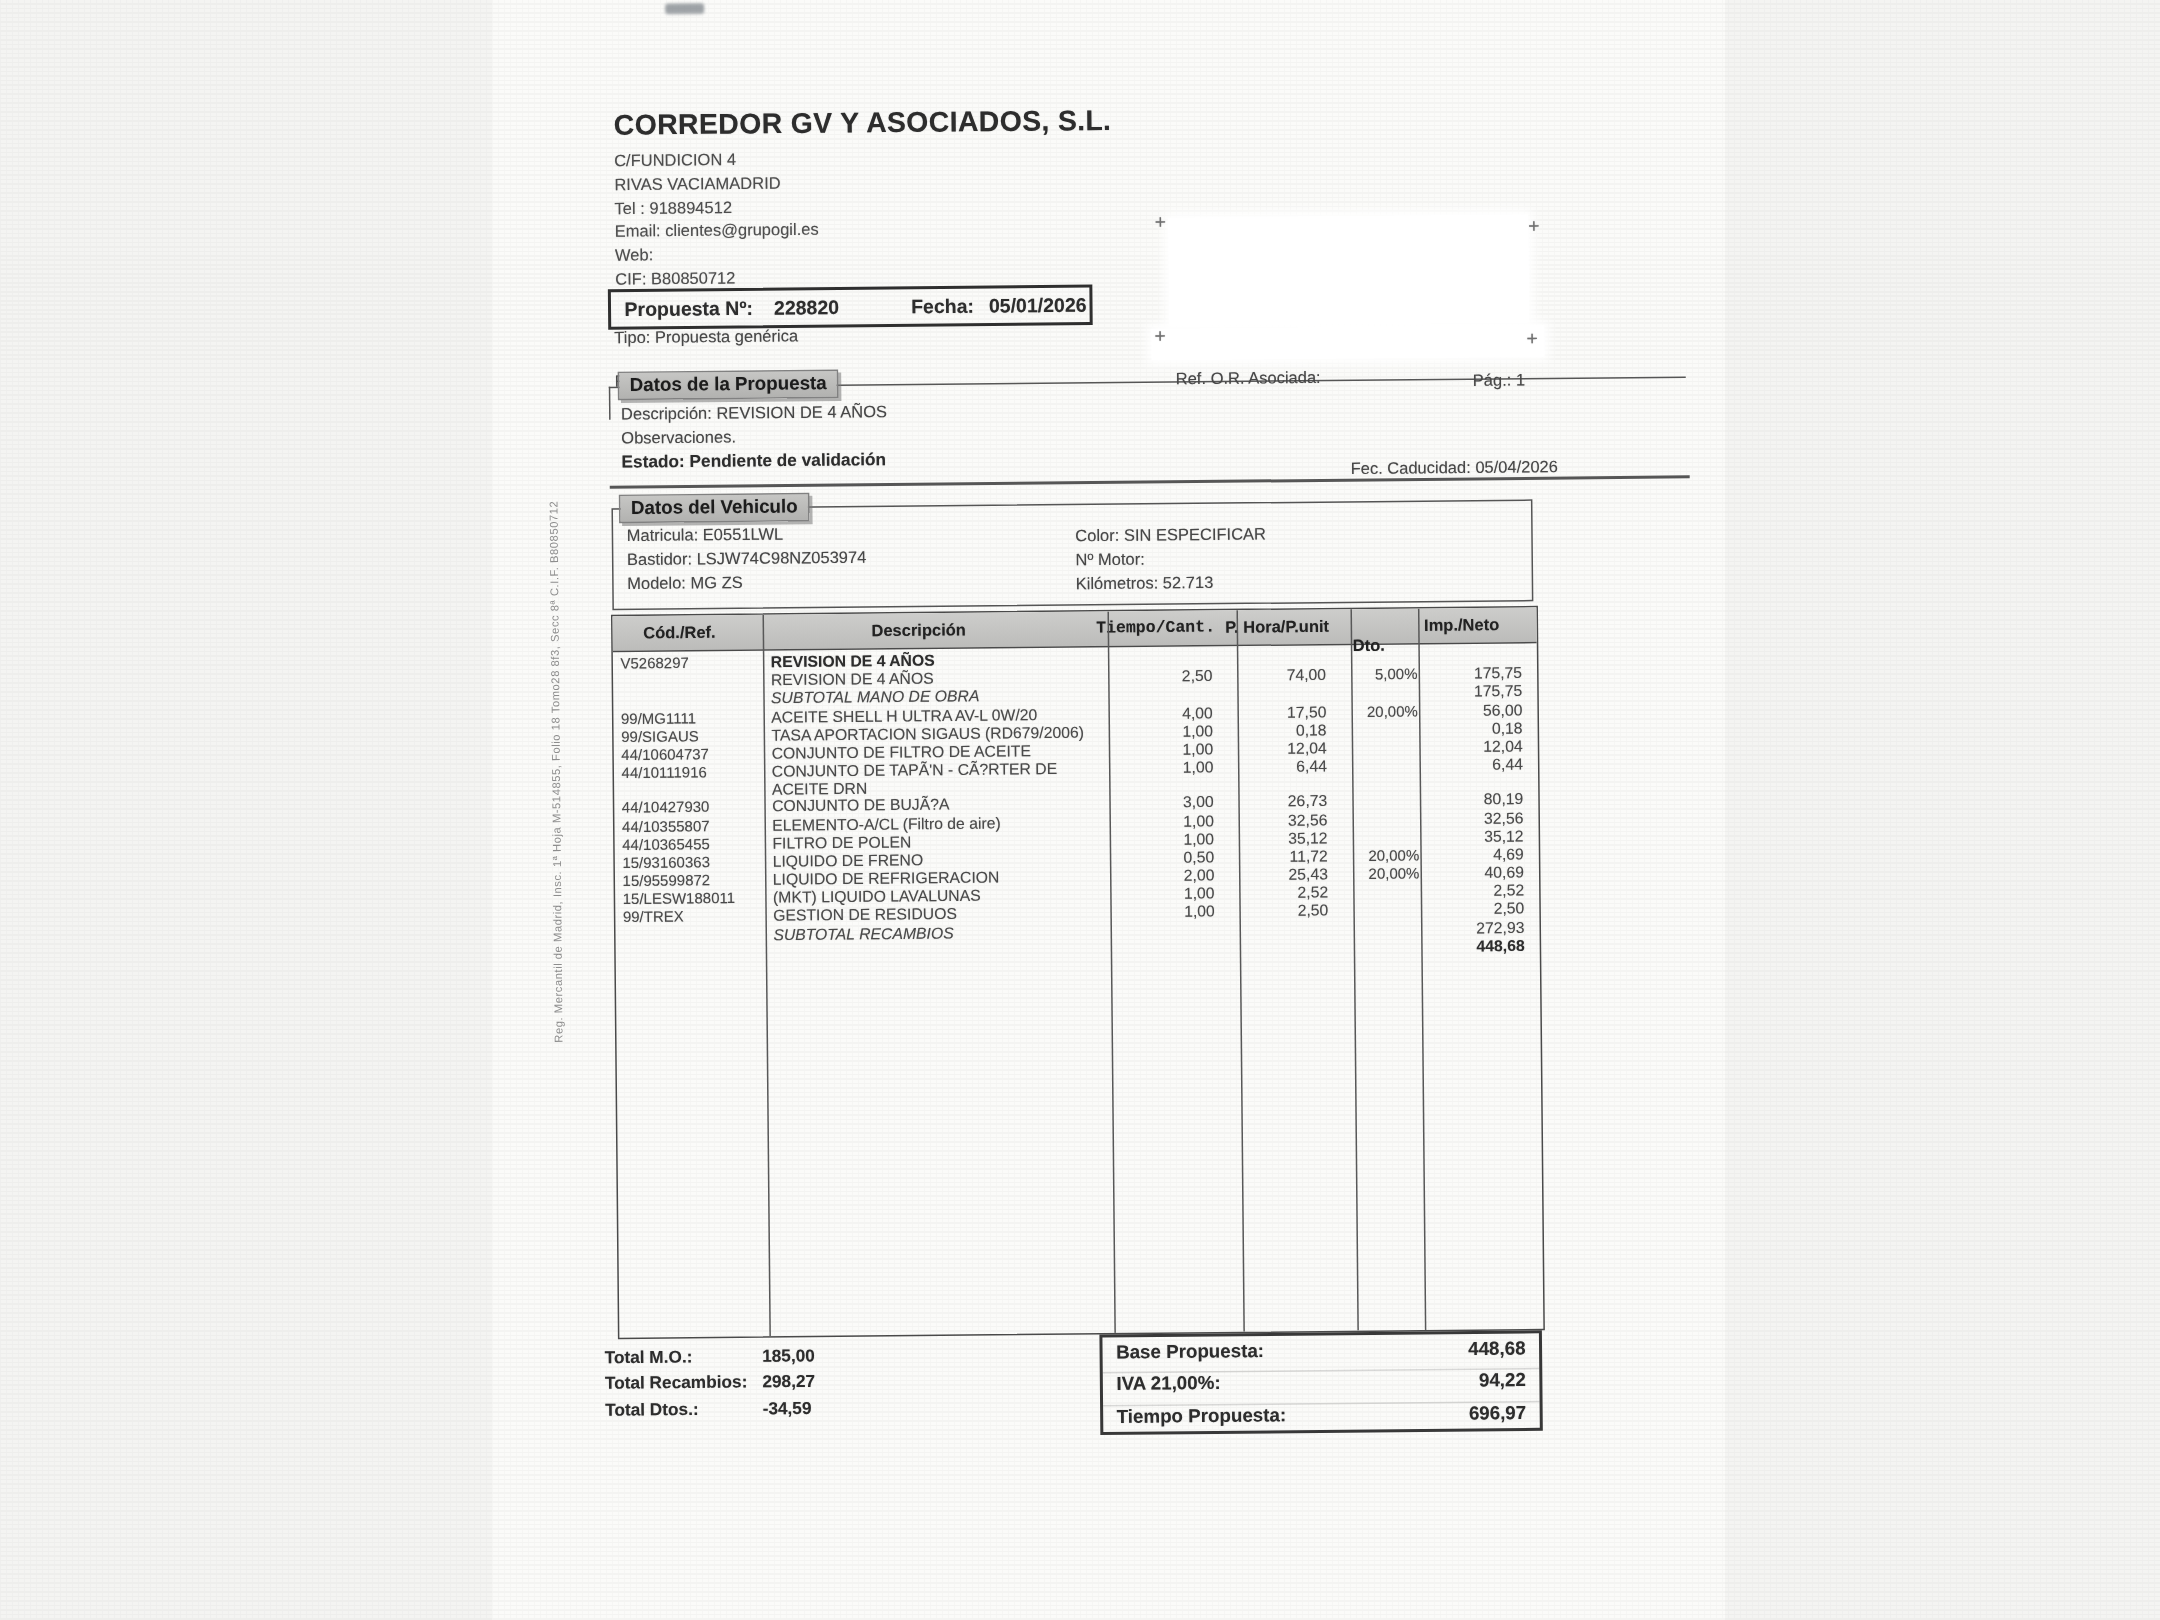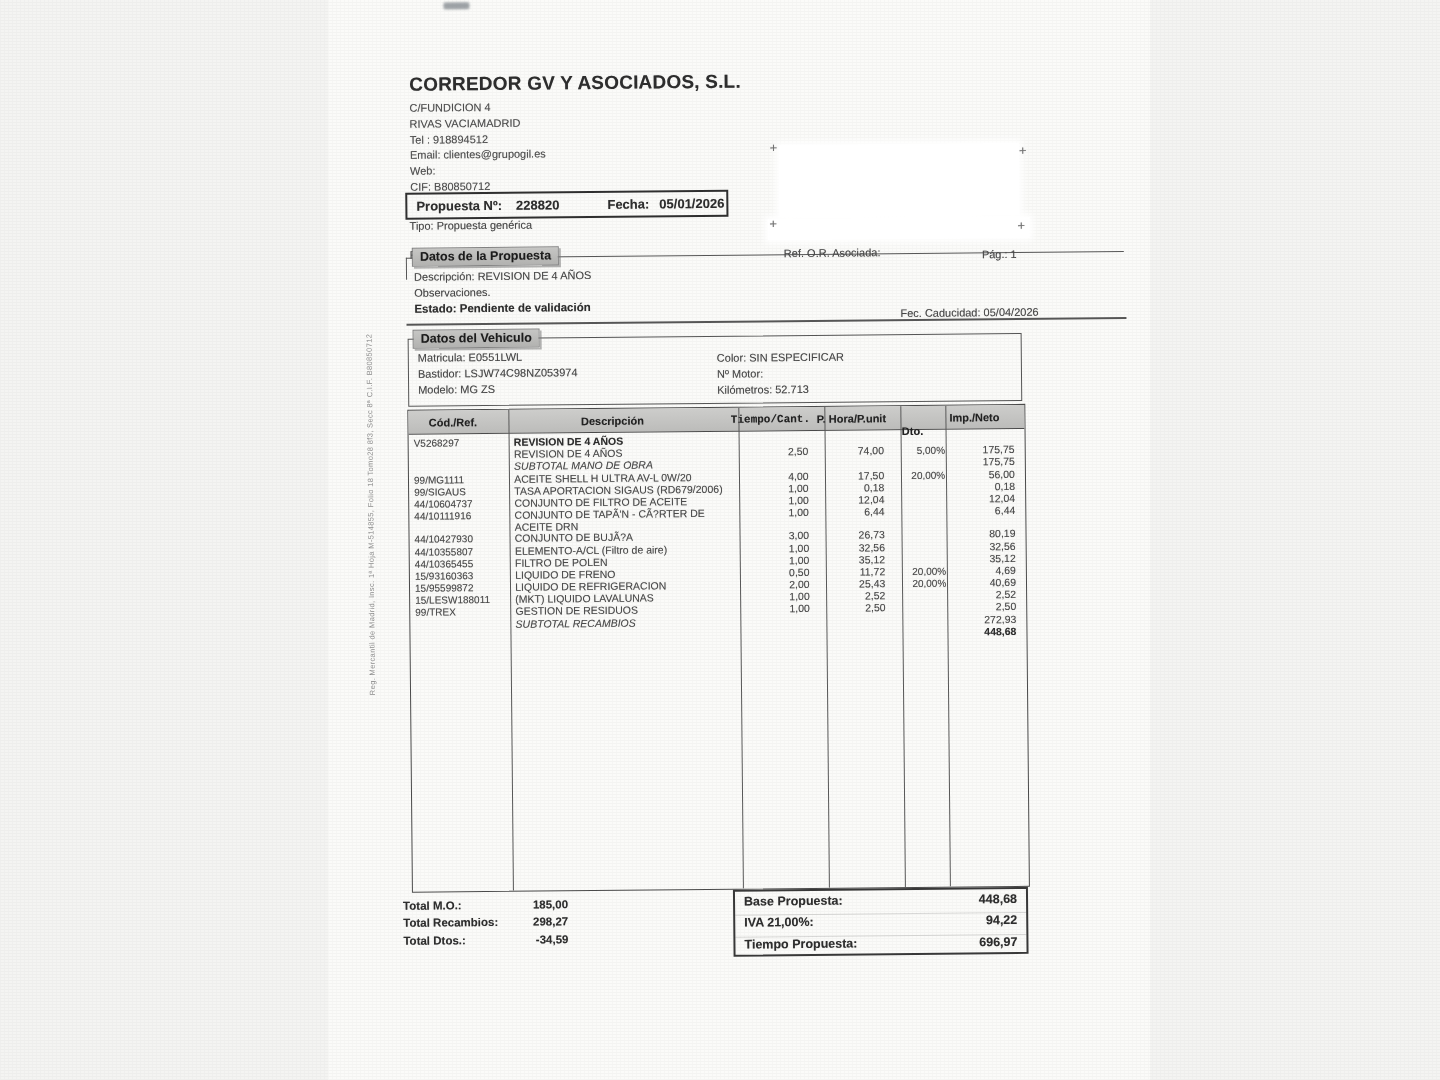--- a/index.html
+++ b/index.html
@@ -94,21 +94,21 @@
   .c-code{width:100px;padding-left:5px;font-size:10px;}
   .c-desc{width:230px;padding-left:7px;padding-right:6px;}
   .c-qty{width:86px;text-align:right;padding-right:9px;}
   .c-price{width:76px;text-align:right;padding-right:8px;}
   .c-dto{width:57px;text-align:right;padding-right:3px;font-size:10px;}
   .c-net{width:78px;text-align:right;padding-right:10px;}
 
   .totals-left{left:399px;top:894px;font-size:11.5px;}
   .tl-row{display:flex;height:17.5px;align-items:center;}
   .tl-label{width:105px;}
-  .tl-value{width:60px;text-align:right;}
+  .tl-value{width:60px;text-align:left;}
 
   .totals-box{
     left:729px;top:890px;width:295px;height:67px;
     border:2px solid #383838;box-sizing:border-box;
     display:flex;flex-direction:column;justify-content:space-around;
     font-size:12.5px;
   }
   .tb-row{display:flex;justify-content:space-between;padding:0 9px;align-items:center;}
   .tb-row + .tb-row{border-top:1px solid rgba(60,60,60,.18);}
 

